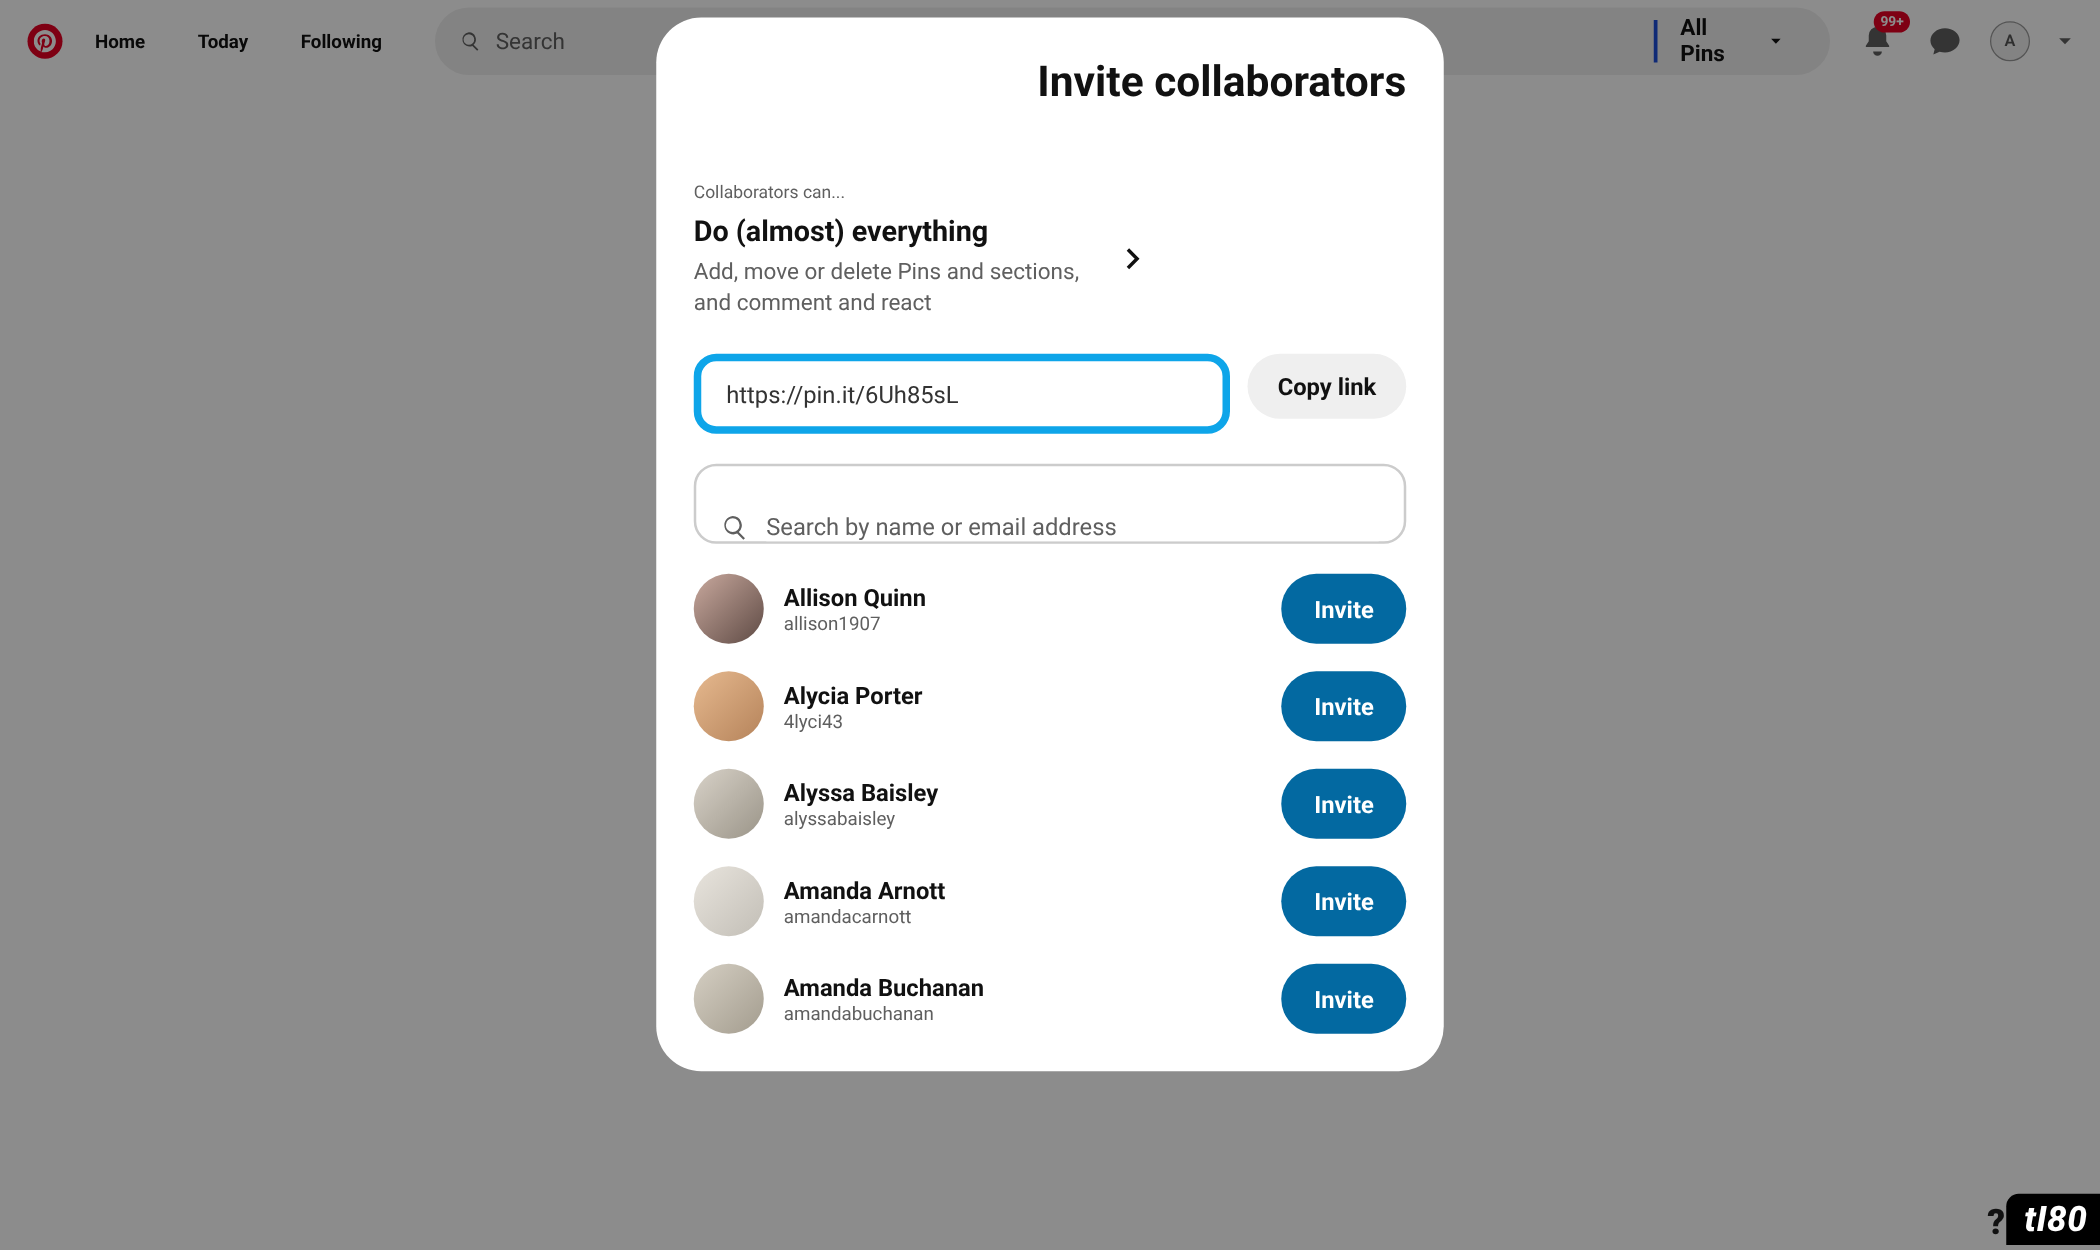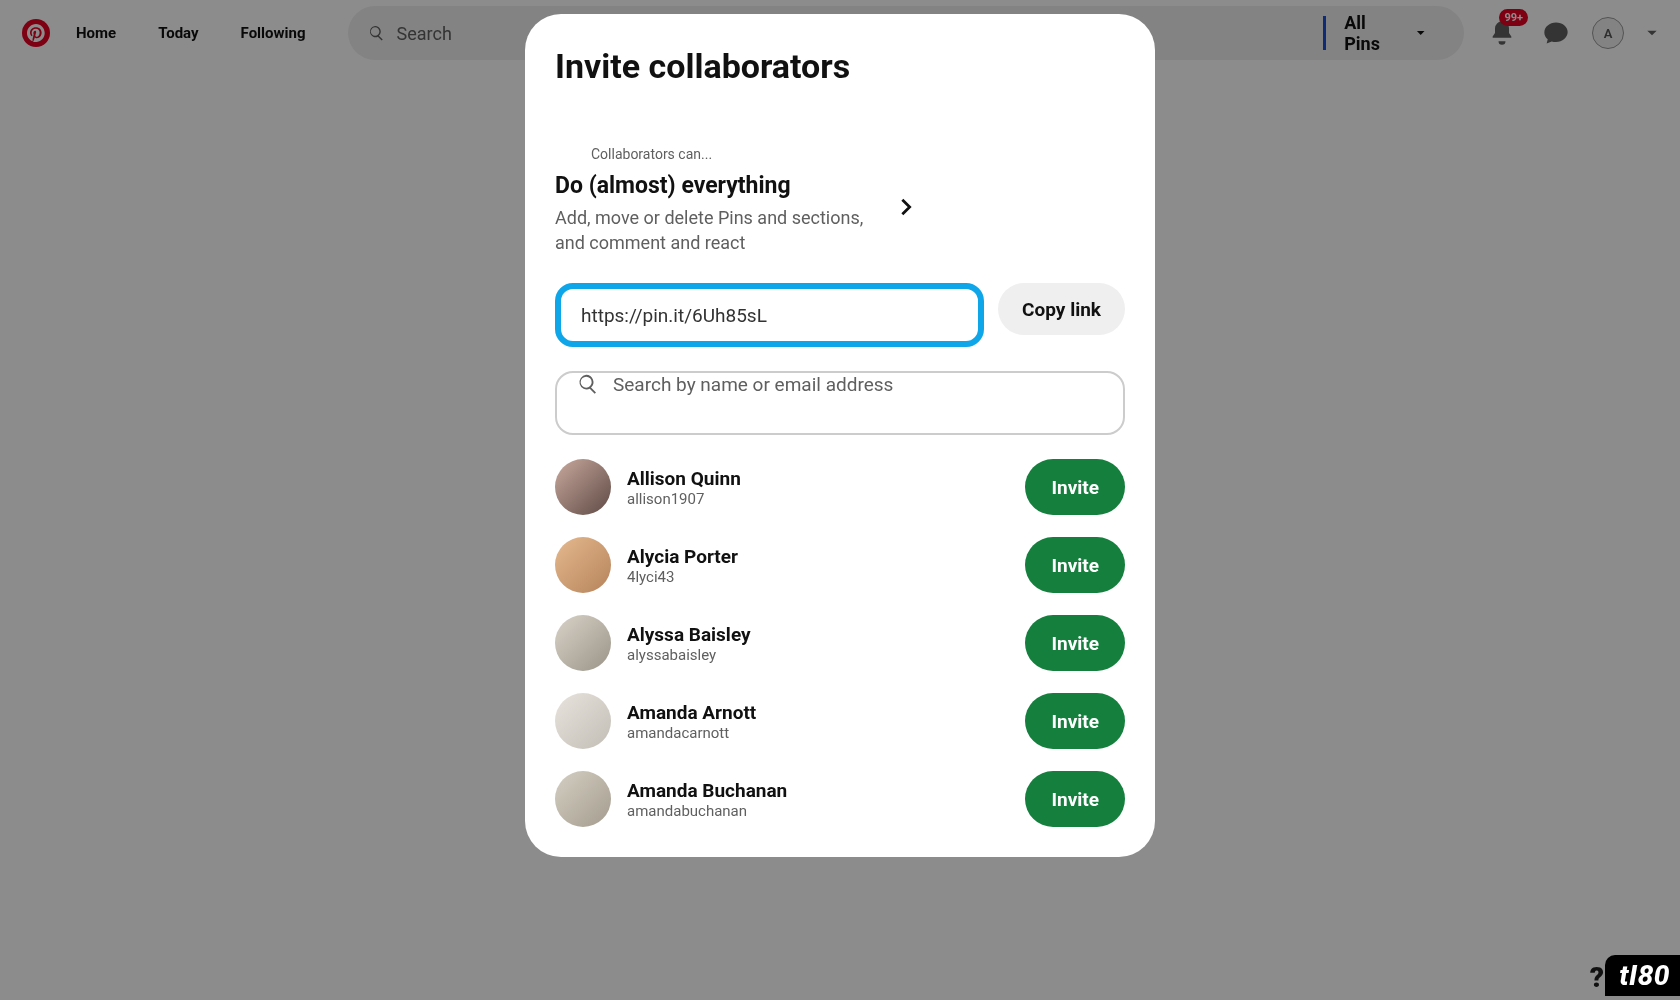--- a/index.html
+++ b/index.html
@@ -135,31 +135,30 @@
       align-items: flex-start;
       padding-top: 14px;
     }
     .modal {
       width: 630px;
       background: #fff;
       border-radius: 36px;
       padding: 32px 30px 30px;
     }
     .modal-title {
-      text-align: left;
+      text-align: right;
       font-size: 34px;
       font-weight: 700;
       color: #111;
       margin-bottom: 60px;
     }
     .perm-label {
       font-size: 14px;
       color: #5f5f5f;
       margin-bottom: 10px;
-      margin-left: 36px;
     }
     .perm-row {
       display: flex;
       align-items: flex-start;
       justify-content: flex-start;
       margin-bottom: 28px;
       cursor: pointer;
     }
     .perm-title {
       font-size: 23px;
@@ -197,21 +196,21 @@
       border-radius: 32px;
       padding: 0 24px;
       height: 52px;
       font-size: 19px;
       font-weight: 700;
       color: #111;
       cursor: pointer;
     }
     .search-contacts {
       display: flex;
-      align-items: flex-start;
+      align-items: flex-end;
       border: 2px solid #ccc;
       border-radius: 18px;
       height: 64px;
       padding: 0 20px;
       margin-bottom: 24px;
     }
     .search-contacts input {
       border: none;
       outline: none;
       font-size: 19px;
@@ -245,21 +244,21 @@
     .contact-name {
       font-size: 19px;
       font-weight: 700;
       color: #111;
     }
     .contact-handle {
       font-size: 15px;
       color: #5f5f5f;
     }
     .invite-btn {
-      background: #15803d;
+      background: #0369a1;
       color: #fff;
       border: none;
       border-radius: 32px;
       height: 56px;
       padding: 0 26px;
       font-size: 19px;
       font-weight: 700;
       cursor: pointer;
     }
     .bottom-badge {

